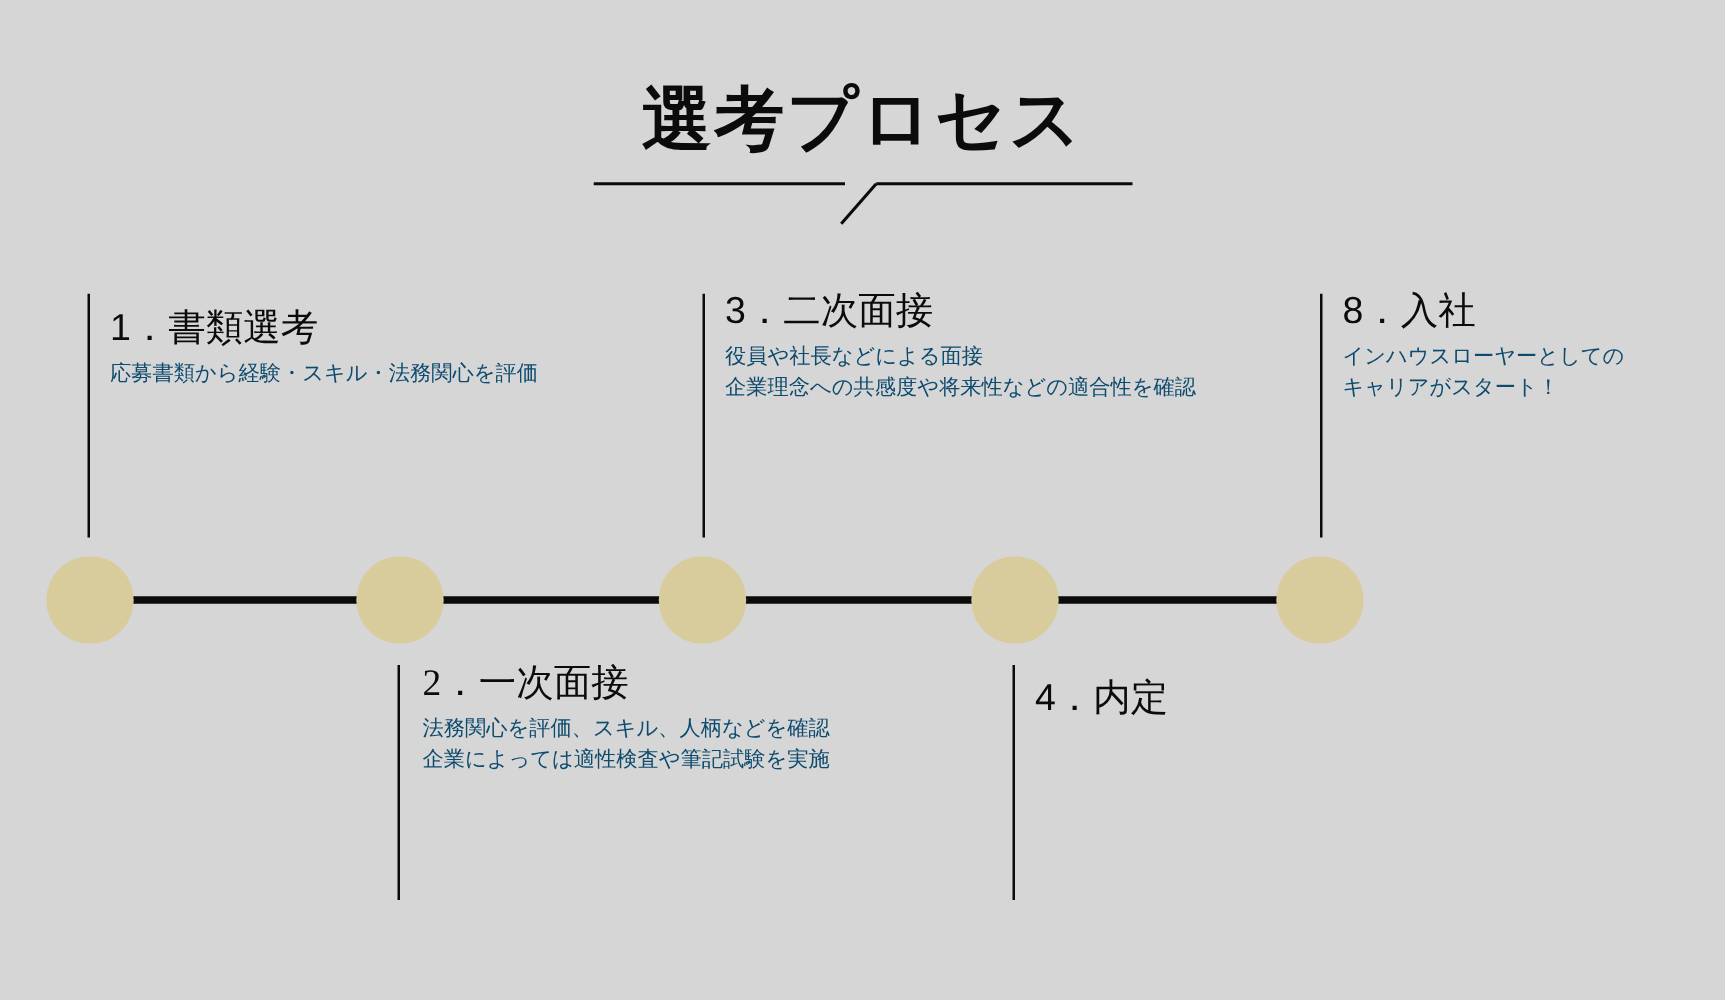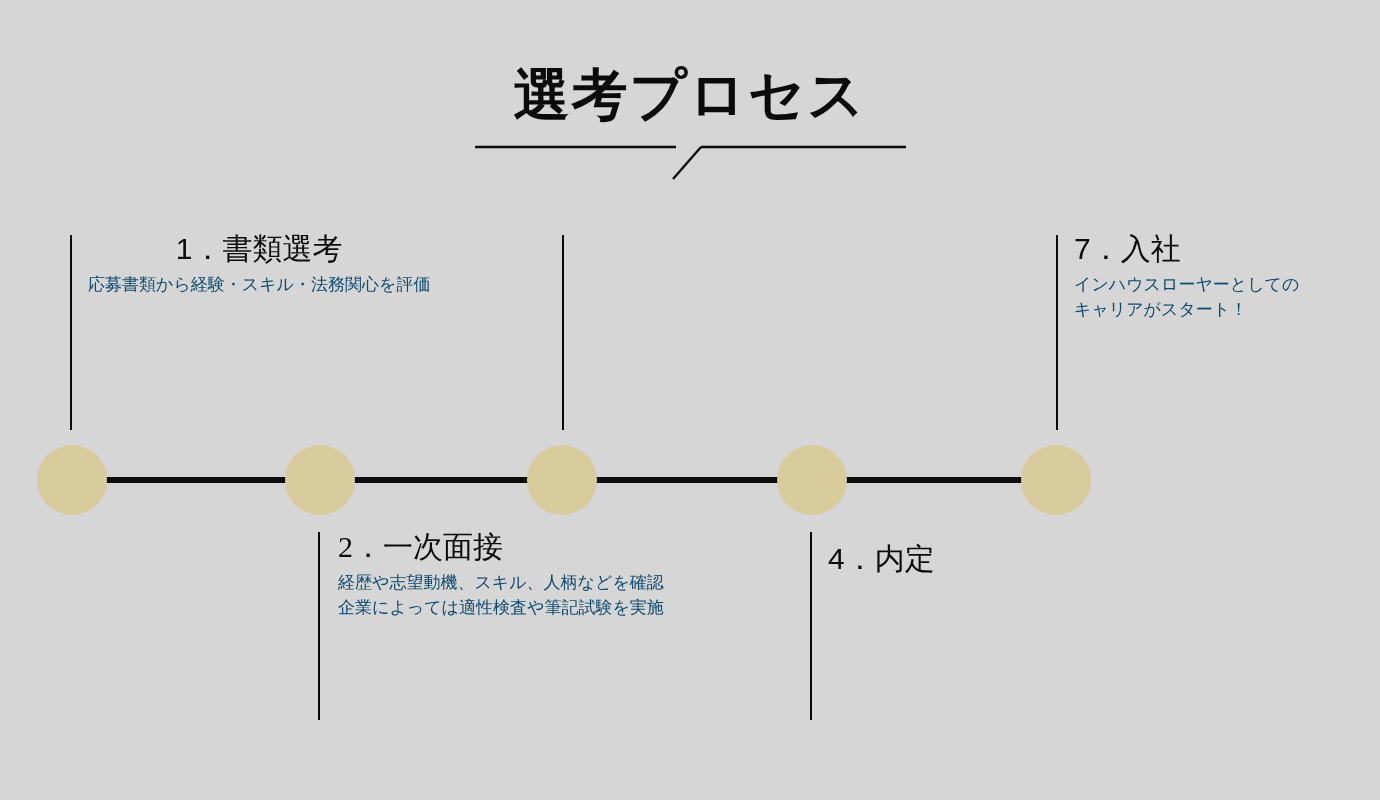--- a/index.html
+++ b/index.html
@@ -94,21 +94,21 @@
     line-height: 25px;
     font-weight: 400;
     color: #0c4a6e;
     white-space: nowrap;
   }
   .step-desc .line {
     display: block;
   }
 
   
-  .step-1 { left: 88px;   top: 230px; text-align: center; }
+  .step-1 { left: 88px;   top: 244px; }
   .step-2 { left: 338px;  top: 528px; font-family: Liberation Serif, serif; }
   .step-3 { left: 580px;  top: 230px; }
   .step-4 { left: 828px;  top: 528px; margin-top: 12px; }
   .step-5 { left: 1074px; top: 230px; }
 
   .stem-1 { left: 70px;   }
   .stem-2 { left: 318px;  }
   .stem-3 { left: 562px;  }
   .stem-4 { left: 810px;  }
   .stem-5 { left: 1056px; }
@@ -150,31 +150,38 @@
   <div class="step step-1">
     <div class="step-heading">1．書類選考</div>
     <div class="step-desc">
       <span class="line">応募書類から経験・スキル・法務関心を評価</span>
     </div>
   </div>
 
   <div class="step step-2">
     <div class="step-heading">2．一次面接</div>
     <div class="step-desc">
-      <span class="line">経歴や志望動機、スキル、人柄などを確認</span>
+      <span class="line">法務関心を評価、スキル、人柄などを確認</span>
       <span class="line">企業によっては適性検査や筆記試験を実施</span>
     </div>
   </div>
 
+  <div class="step step-3">
+    <div class="step-heading">3．二次面接</div>
+    <div class="step-desc">
+      <span class="line">役員や社長などによる面接</span>
+      <span class="line">企業理念への共感度や将来性などの適合性を確認</span>
+    </div>
+  </div>
 
   <div class="step step-4">
     <div class="step-heading">4．内定</div>
   </div>
 
   <div class="step step-5">
-    <div class="step-heading">7．入社</div>
+    <div class="step-heading">8．入社</div>
     <div class="step-desc">
       <span class="line">インハウスローヤーとしての</span>
       <span class="line">キャリアがスタート！</span>
     </div>
   </div>
 
 </div>
 
 </body></html>

